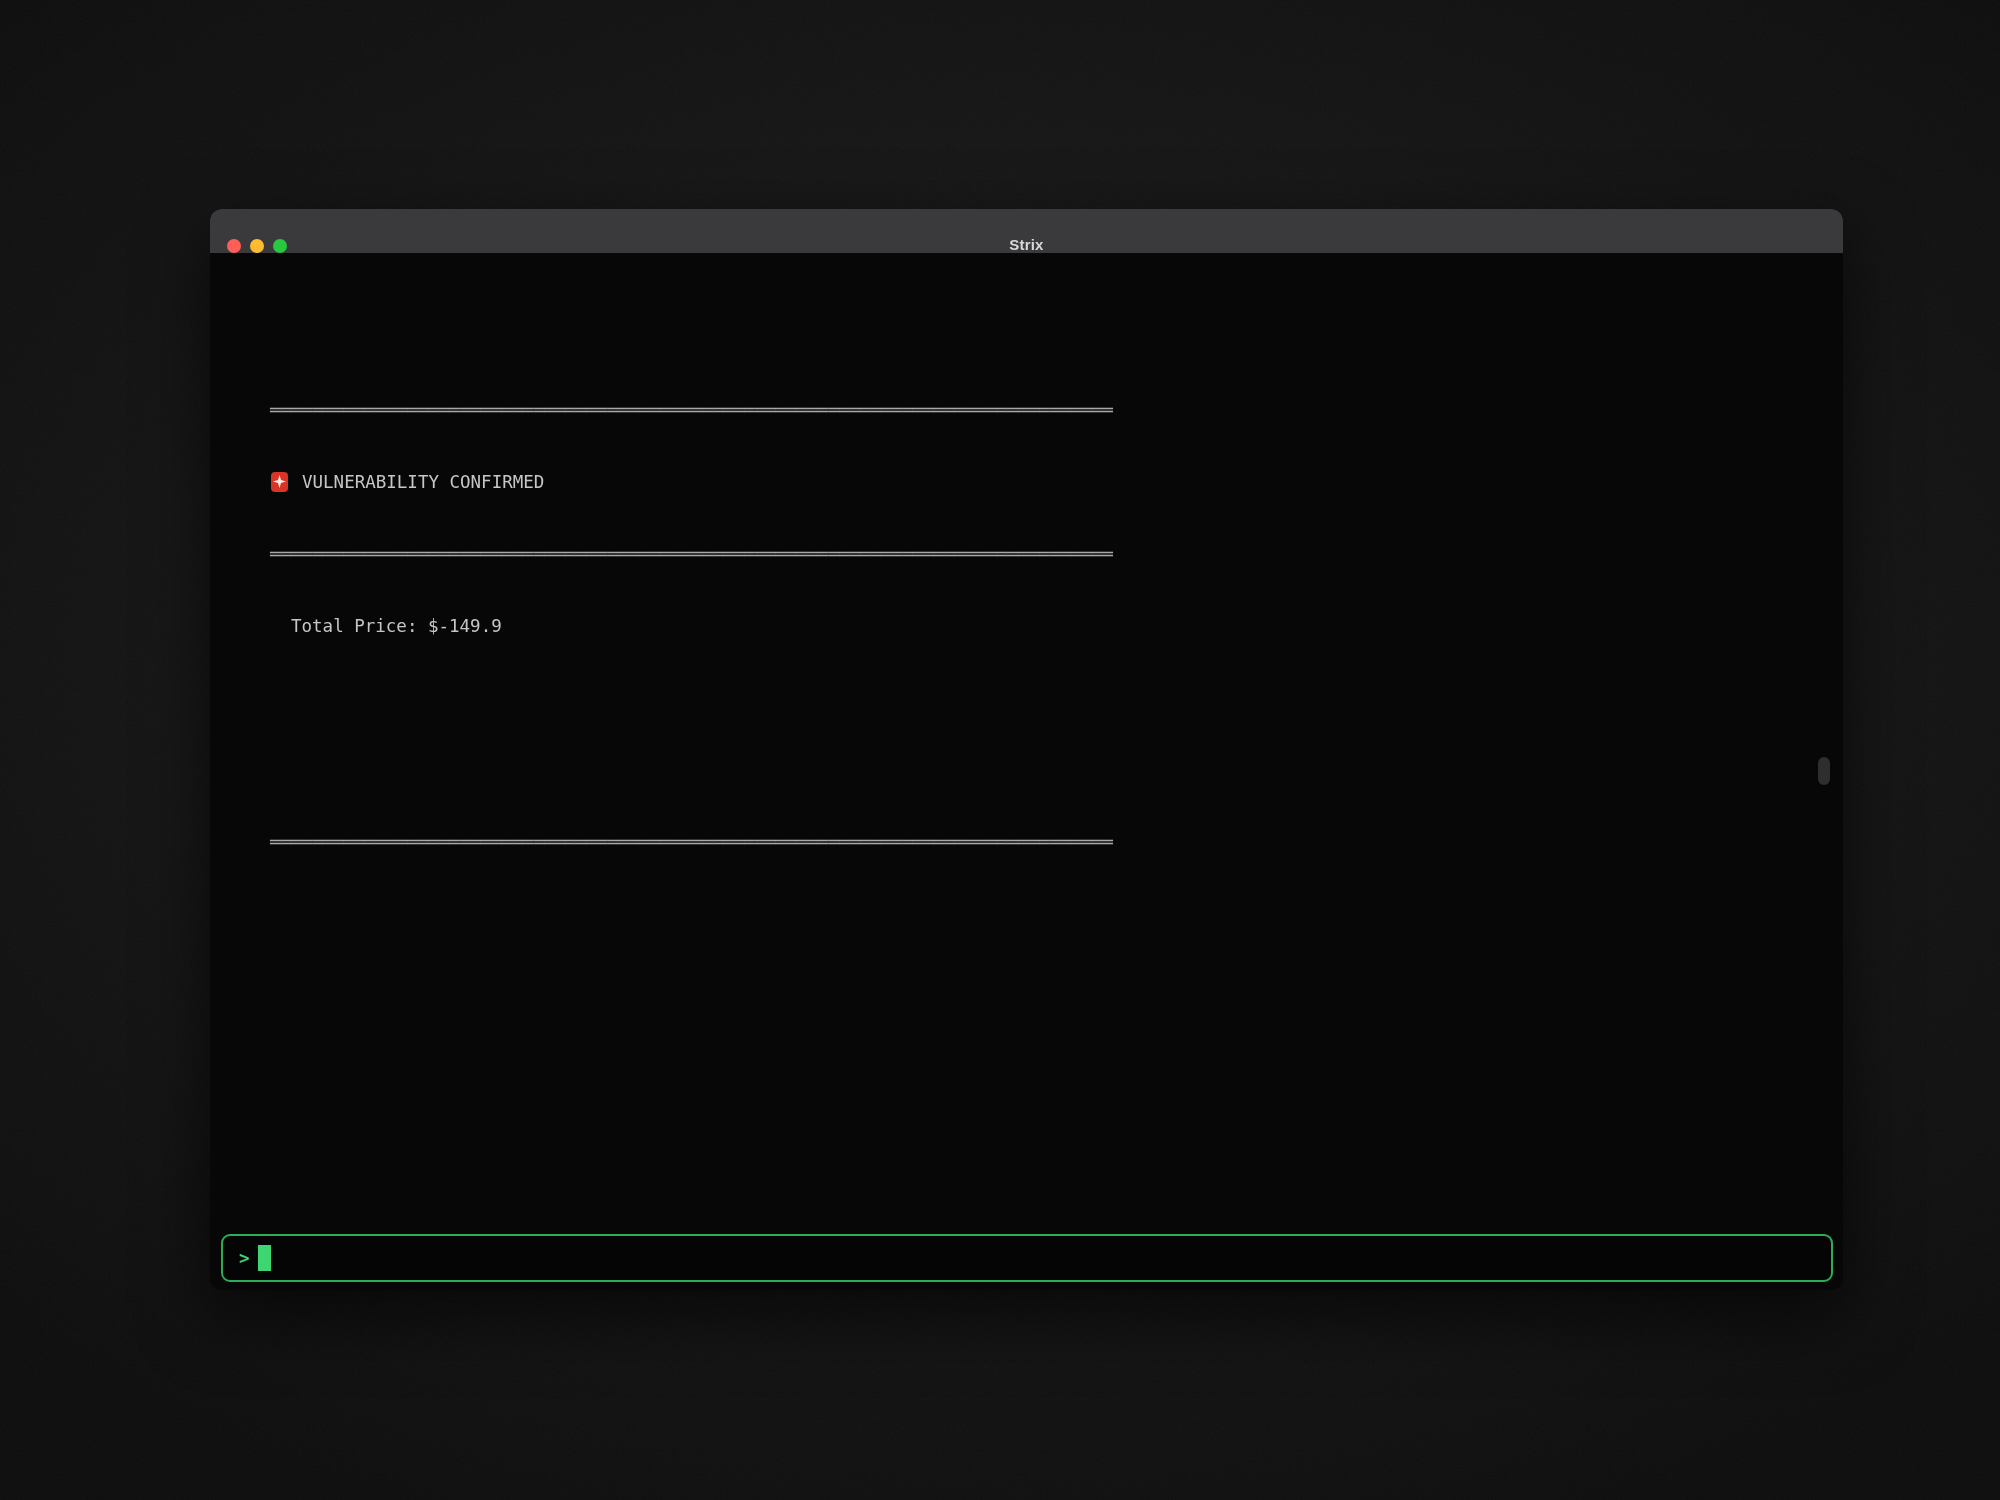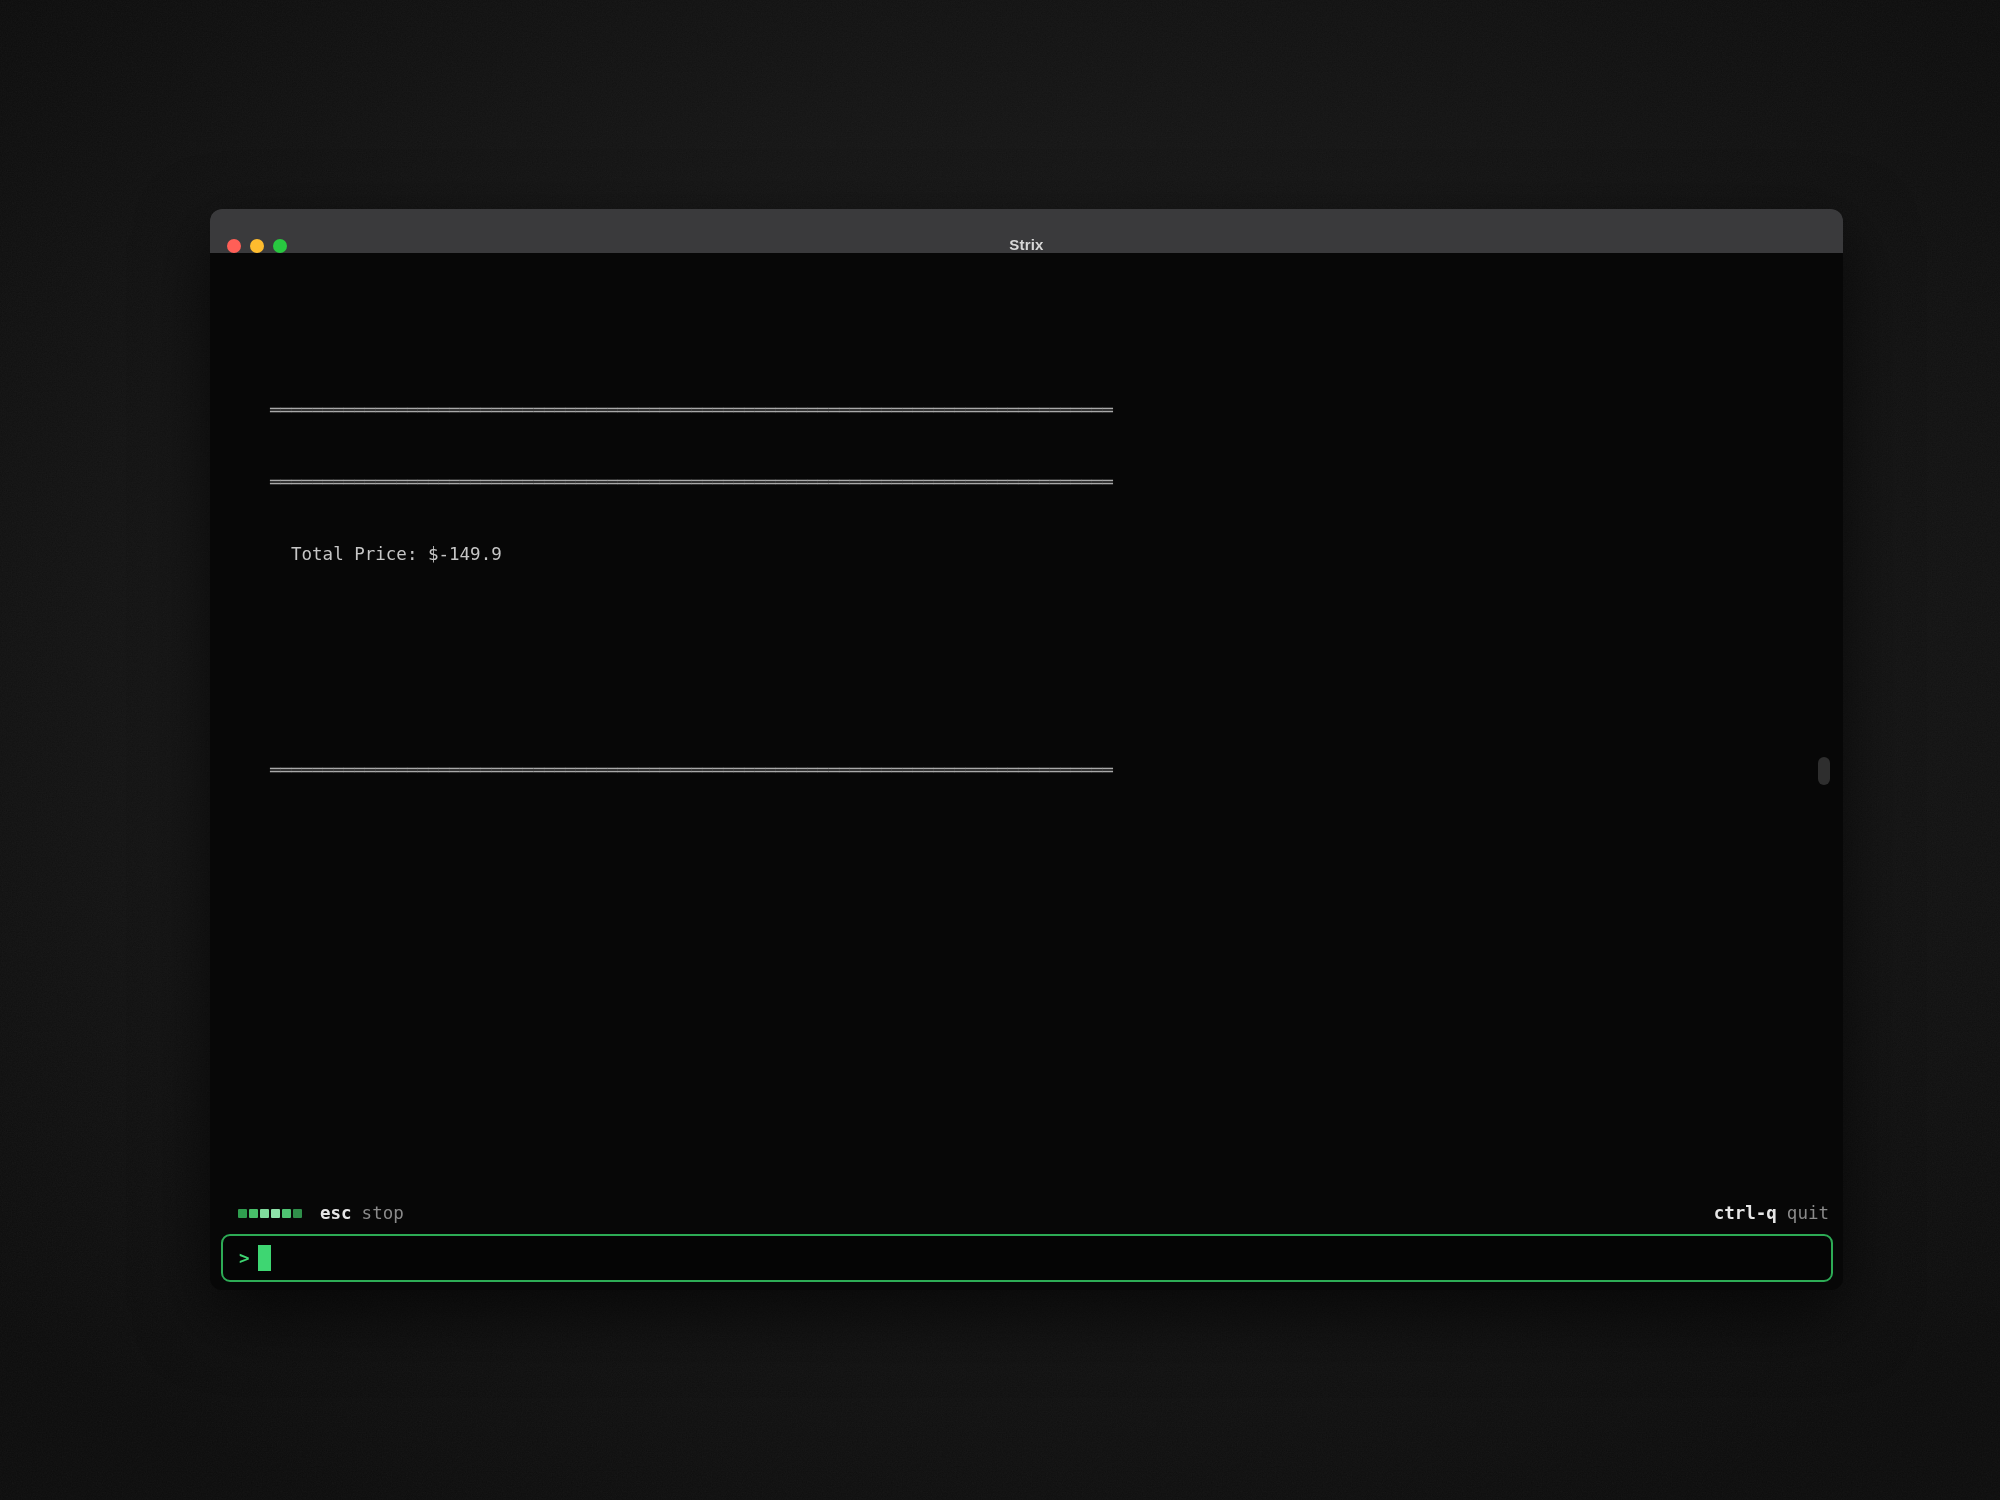--- a/index.html
+++ b/index.html
@@ -87,49 +87,38 @@
       <span class="tl" style="background:#ff5f57"></span>
       <span class="tl" style="background:#febc2e"></span>
       <span class="tl" style="background:#28c840"></span>
     </div>
     <div class="title">Strix</div>
   </div>
 
   <div class="content">
     <div class="line"></div>
     <div class="line sep">════════════════════════════════════════════════════════════════════════════════</div>
+    <div class="line alert-line">
+      <svg width="19" height="22" viewBox="0 0 19 22">
+        <rect x="1" y="1" width="17" height="20" rx="4" fill="#d63527"></rect>
+        <path d="M9.5 4 L11 9 L16 10.5 L11 12 L9.5 17 L8 12 L3 10.5 L8 9 Z" fill="#ffe9e0"></path>
+      </svg>
+      <span>VULNERABILITY CONFIRMED</span>
+    </div>
     <div class="line sep">════════════════════════════════════════════════════════════════════════════════</div>
     <div class="line indent">Total Price: $-149.9</div>
     <div class="line"></div>
     <div class="line"></div>
     <div class="line sep">════════════════════════════════════════════════════════════════════════════════</div>
     <div class="line"></div>
     
 
     
   </div>
 
   <div class="scroll-thumb"></div>
 
-  <div class="statusbar">
-    <div class="status-left">
-      <span class="spinner" id="spinner">
-          <span style="background: rgb(47, 158, 79);"></span>
-          <span style="background: rgb(72, 192, 106);"></span>
-          <span style="background: rgb(127, 219, 156);"></span>
-          <span style="background: rgb(143, 226, 170);"></span>
-          <span style="background: rgb(79, 197, 115);"></span>
-          <span style="background: rgb(47, 143, 74);"></span>
-        </span>
-      <span class="key">esc</span>
-      <span class="action">stop</span>
-    </div>
-    <div class="status-right">
-      <span class="key">ctrl-q</span>
-      <span class="action">quit</span>
-    </div>
-  </div>
 
   <div class="inputbox">
     <span class="prompt">&gt;</span>
     <span class="cursor"></span>
   </div>
 </div>
 
 </body></html>

